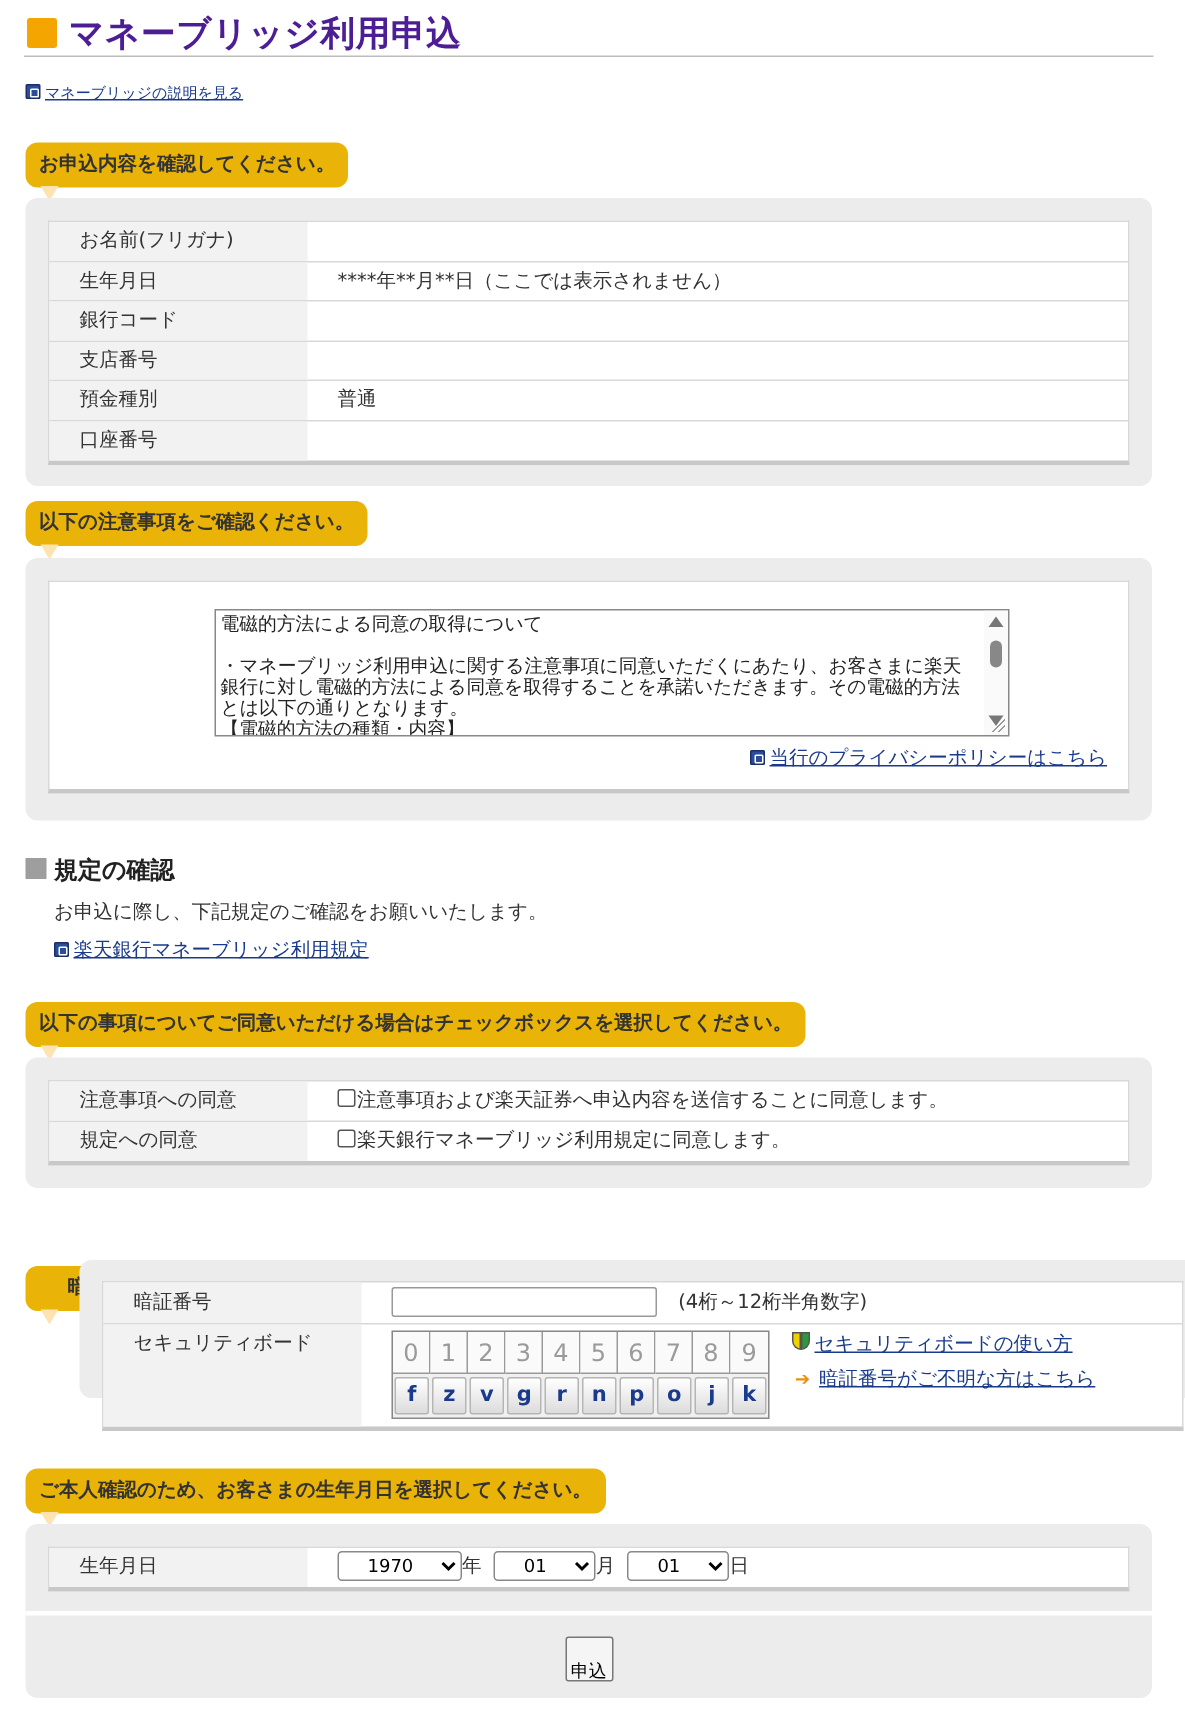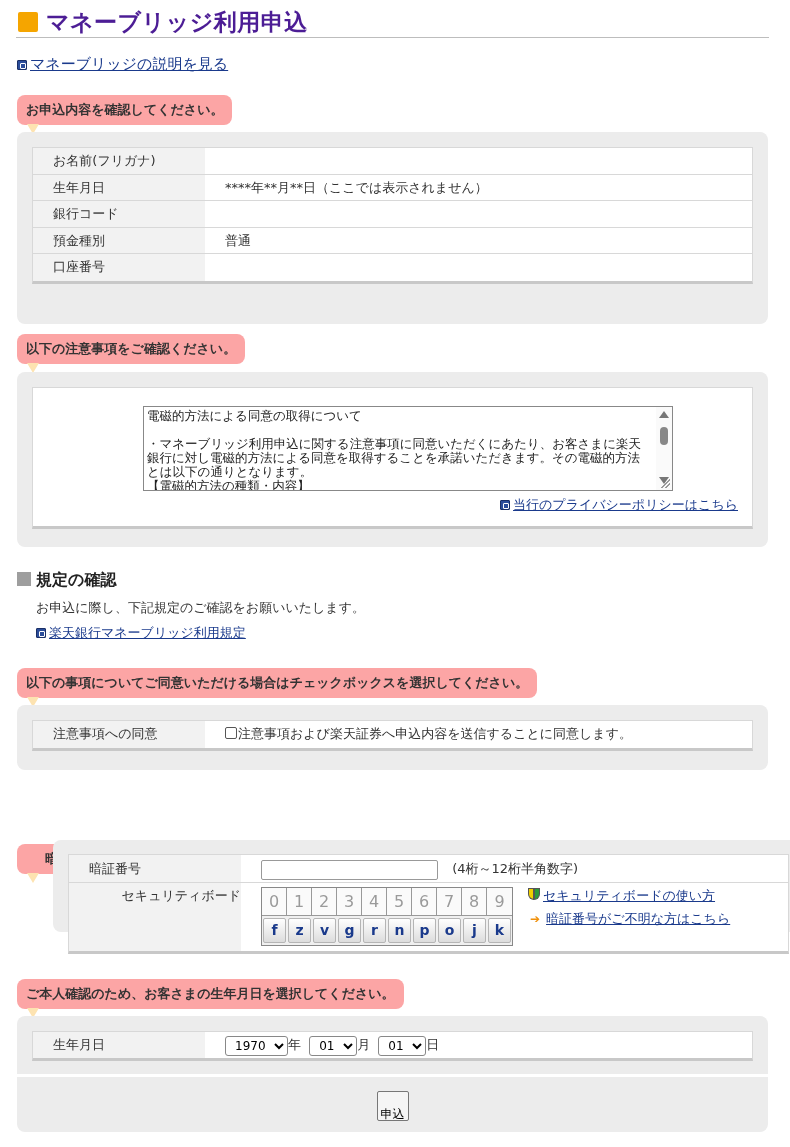--- a/index.html
+++ b/index.html
@@ -23,21 +23,21 @@
     border: 1px solid #1a2f66; border-radius: 1px; margin-right: 3px; vertical-align: -1px;
     position: relative;
   }
   .doc-icon::after {
     content: ""; position: absolute; left: 2px; top: 2px; width: 4px; height: 4px;
     border: 1px solid #ffffff; border-radius: 1px;
   }
 
   
   .bubble {
-    position: absolute; left: 17px; background: #fca5a5; border-radius: 8px;
+    position: absolute; left: 17px; background: #eab308; border-radius: 8px;
     padding: 0 9px; height: 30px; line-height: 30px; font-weight: bold; font-size: 13px; color: #333;
   }
   .bubble::after {
     content: ""; position: absolute; left: 10px; bottom: -9px;
     width: 0; height: 0; border-left: 6px solid transparent; border-right: 6px solid transparent;
     border-top: 10px solid #fde3b1;
   }
 
   
   .panel { position: absolute; left: 17px; width: 751px; background: #ececec; border-radius: 8px; }
@@ -76,52 +76,56 @@
     background: linear-gradient(#ffffff, #dcdcdc); text-align: center; font-weight: bold; font-size: 14px;
     color: #1a3a8c; line-height: 22px;
   }
   .beginner-icon { display: inline-block; width: 12px; height: 14px; margin-right: 3px; vertical-align: -2px; position: relative; }
   .beginner-icon .l { position: absolute; left: 0; top: 0; width: 6px; height: 12px; background: #f0d000; border-radius: 0 0 0 6px; border: 1px solid #555; }
   .beginner-icon .r { position: absolute; left: 6px; top: 0; width: 6px; height: 12px; background: #2a9a3a; border-radius: 0 0 6px 0; border: 1px solid #555; }
   .arrow-icon { color: #f0900a; font-weight: bold; margin: 0 6px 0 2px; font-size: 12px; }
 
   select.sel {
     font-family: "DejaVu Sans", "Liberation Sans", sans-serif; font-size: 12px;
-    height: 20px; border: 1px solid #888; border-radius: 3px; background: #fff; padding: 0 5px; vertical-align: middle;
+    height: 20px; border: 1px solid #888; border-radius: 3px; background: #fff; padding: 0 15px; vertical-align: middle;
   }
   .submit-btn {
     font-family: "DejaVu Sans", "Liberation Sans", sans-serif; font-size: 12px;
     border: 1px solid #777; border-radius: 2px; background: #f5f5f5; padding: 14px 3px; height: 24px;
   }
 </style>
 </head>
 <body>
 
 <div class="abs title-wrap">
   <span class="title-square"></span>
   <span class="title-text">マネーブリッジ利用申込</span>
 </div>
 
-<div class="abs" style="left:17px; top:55px; font-size:15px;">
+<div class="abs" style="left:17px; top:55px; font-size:10px;">
   <span class="doc-icon"></span><a class="link" href="#">マネーブリッジの説明を見る</a>
 </div>
 
 <div class="bubble" style="top:95px;">お申込内容を確認してください。</div>
 <div class="panel" style="top:132px; height:192px;">
   <div class="table" style="top:15px;">
     <div class="row">
       <div class="cell-label">お名前(フリガナ)</div>
       <div class="cell-value"></div>
     </div>
     <div class="row">
       <div class="cell-label">生年月日</div>
       <div class="cell-value">****年**月**日（ここでは表示されません）</div>
     </div>
     <div class="row">
       <div class="cell-label">銀行コード</div>
+      <div class="cell-value"></div>
+    </div>
+    <div class="row">
+      <div class="cell-label">支店番号</div>
       <div class="cell-value"></div>
     </div>
     <div class="row">
       <div class="cell-label">預金種別</div>
       <div class="cell-value">普通</div>
     </div>
     <div class="row">
       <div class="cell-label">口座番号</div>
       <div class="cell-value"></div>
     </div>
@@ -152,43 +156,49 @@
 
 <div class="abs sec-head">
   <span class="sec-square"></span><span>規定の確認</span>
 </div>
 <div class="abs" style="left:36px; top:599px; font-size:13px;">お申込に際し、下記規定のご確認をお願いいたします。</div>
 <div class="abs" style="left:36px; top:624px; font-size:13px;">
   <span class="doc-icon"></span><a class="link" href="#">楽天銀行マネーブリッジ利用規定</a>
 </div>
 
 <div class="bubble" style="top:668px;">以下の事項についてご同意いただける場合はチェックボックスを選択してください。</div>
-<div class="panel" style="top:705px; height:65px;">
+<div class="panel" style="top:705px; height:87px;">
   <div class="table" style="top:15px;">
     <div class="row">
       <div class="cell-label">注意事項への同意</div>
       <div class="cell-value">
         <span class="checkbox"></span><span>注意事項および楽天証券へ申込内容を送信することに同意します。</span>
+      </div>
+    </div>
+    <div class="row">
+      <div class="cell-label">規定への同意</div>
+      <div class="cell-value">
+        <span class="checkbox"></span><span>楽天銀行マネーブリッジ利用規定に同意します。</span>
       </div>
     </div>
   </div>
 </div>
 
 <div class="bubble" style="top:844px;padding-left:28px;">暗証番号を入力してください。</div>
 <div class="panel" style="top:840px; height:92px;margin-left:36px;">
   <div class="table" style="top:14px;">
     <div class="row" style="height:28px;">
       <div class="cell-label" style="line-height:28px;">暗証番号</div>
       <div class="cell-value" style="line-height:28px;">
         <input class="pin-input" type="password" value="" style="">
         <span style="margin-left:10px;">(4桁～12桁半角数字)</span>
       </div>
     </div>
     <div class="row" style="height:68px;">
-      <div class="cell-label" style="line-height:26px;text-align:right;">セキュリティボード</div>
+      <div class="cell-label" style="line-height:26px;">セキュリティボード</div>
       <div class="cell-value" style="position:relative; line-height:normal; padding-top:4px;">
         <div class="board">
           <div class="key-num">0</div>
           <div class="key-num">1</div>
           <div class="key-num">2</div>
           <div class="key-num">3</div>
           <div class="key-num">4</div>
           <div class="key-num">5</div>
           <div class="key-num">6</div>
           <div class="key-num">7</div>

